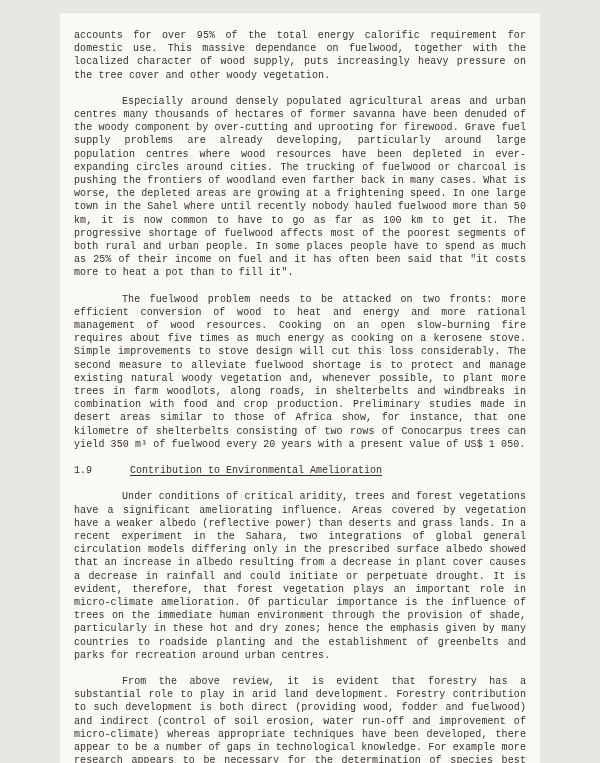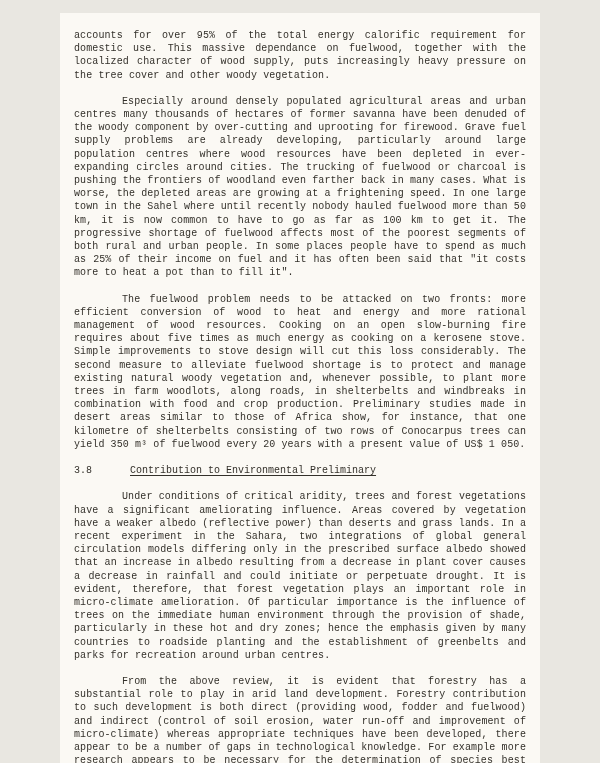--- a/index.html
+++ b/index.html
@@ -51,21 +51,21 @@
 
 <div class="page">
 
   <p class="para no-indent">accounts for over 95% of the total energy calorific requirement for domestic use. This massive dependance on fuelwood, together with the localized character of wood supply, puts increasingly heavy pressure on the tree cover and other woody vegetation.</p>
 
   <p class="para">Especially around densely populated agricultural areas and urban centres many thousands of hectares of former savanna have been denuded of the woody component by over-cutting and uprooting for firewood. Grave fuel supply problems are already developing, particularly around large population centres where wood resources have been depleted in ever-expanding circles around cities. The trucking of fuelwood or charcoal is pushing the frontiers of woodland even farther back in many cases. What is worse, the depleted areas are growing at a frightening speed. In one large town in the Sahel where until recently nobody hauled fuelwood more than 50 km, it is now common to have to go as far as 100 km to get it. The progressive shortage of fuelwood affects most of the poorest segments of both rural and urban people. In some places people have to spend as much as 25% of their income on fuel and it has often been said that "it costs more to heat a pot than to fill it".</p>
 
   <p class="para">The fuelwood problem needs to be attacked on two fronts: more efficient conversion of wood to heat and energy and more rational management of wood resources. Cooking on an open slow-burning fire requires about five times as much energy as cooking on a kerosene stove. Simple improvements to stove design will cut this loss considerably. The second measure to alleviate fuelwood shortage is to protect and manage existing natural woody vegetation and, whenever possible, to plant more trees in farm woodlots, along roads, in shelterbelts and windbreaks in combination with food and crop production. Preliminary studies made in desert areas similar to those of Africa show, for instance, that one kilometre of shelterbelts consisting of two rows of Conocarpus trees can yield 350 m³ of fuelwood every 20 years with a present value of US$ 1 050.</p>
 
   <div class="heading">
-    <span class="hnum">3.8</span><span class="htitle underlined">Contribution to Environmental Preliminary</span>
+    <span class="hnum">1.9</span><span class="htitle underlined">Contribution to Environmental Amelioration</span>
   </div>
 
   <p class="para">Under conditions of critical aridity, trees and forest vegetations have a significant ameliorating influence. Areas covered by vegetation have a weaker albedo (reflective power) than deserts and grass lands. In a recent experiment in the Sahara, two integrations of global general circulation models differing only in the prescribed surface albedo showed that an increase in albedo resulting from a decrease in plant cover causes a decrease in rainfall and could initiate or perpetuate drought. It is evident, therefore, that forest vegetation plays an important role in micro-climate amelioration. Of particular importance is the influence of trees on the immediate human environment through the provision of shade, particularly in these hot and dry zones; hence the emphasis given by many countries to roadside planting and the establishment of greenbelts and parks for recreation around urban centres.</p>
 
 
   <p class="para">From the above review, it is evident that forestry has a substantial role to play in arid land development. Forestry contribution to such development is both direct (providing wood, fodder and fuelwood) and indirect (control of soil erosion, water run-off and improvement of micro-climate) whereas appropriate techniques have been developed, there appear to be a number of gaps in technological knowledge. For example more research appears to be necessary for the determination of species best suited for soil erosion control, dune afforestation, shelterbelt establishment, fuelwood and fodder products in the arid and semi-arid conditions. Also, little is known about the silvicultural systems</p>
 
 </div>
 
 </body></html>

